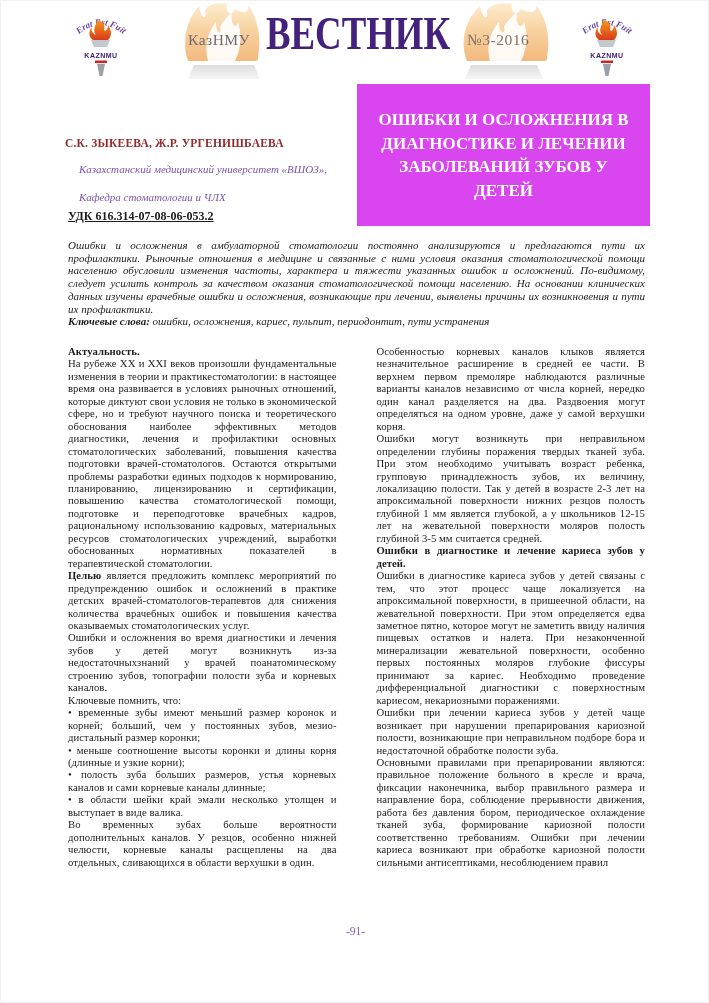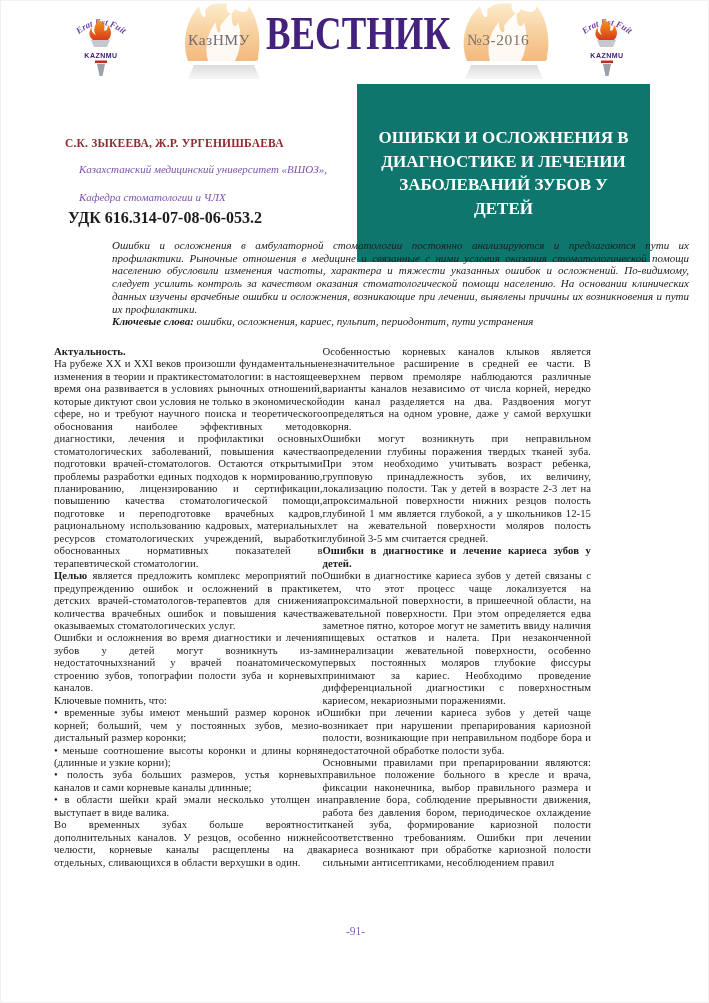--- a/index.html
+++ b/index.html
@@ -29,41 +29,41 @@
   .issue{
     position:absolute;left:466px;top:30px;z-index:2;
     font-size:15.5px;color:#837266;letter-spacing:.5px;
   }
 
   
   .authors-block{position:absolute;left:64px;top:136px;width:280px;}
   .authors{font-weight:bold;font-size:11.5px;color:#8f2b2e;letter-spacing:.2px;}
   .affil{font-style:italic;font-size:11px;color:#7b52ad;line-height:13.5px;margin-top:3px;}
   .affil div{margin:14px;}
-  .udc{position:absolute;left:67px;top:208px;font-weight:bold;font-size:16px;color:#1c1c1c;}
+  .udc{position:absolute;left:67px;top:208px;font-weight:bold;font-size:12px;color:#1c1c1c;text-decoration:underline;}
 
   .title-box{
-    position:absolute;left:356px;top:83px;width:293px;height:178px;
-    background:#0f766e;color:#ffffff;display:flex;align-items:center;justify-content:center;
+    position:absolute;left:356px;top:83px;width:293px;height:142px;
+    background:#d946ef;color:#ffffff;display:flex;align-items:center;justify-content:center;
     text-align:center;font-weight:bold;font-size:17px;line-height:23.5px;
     padding:0 18px;box-sizing:border-box;
   }
 
   .abstract-block{
     position:absolute;left:67px;top:238px;width:577px;
-    font-style:italic;font-size:11px;line-height:12.7px;text-align:justify;margin-left:44px;
+    font-style:italic;font-size:11px;line-height:12.7px;text-align:justify;
   }
   .abstract-block p{margin:0;}
   .keywords-line{margin-top:1px;}
   .kw-label{font-weight:bold;}
 
   
   .columns{
-    position:absolute;left:53px;top:344px;width:577px;
-    display:flex;
+    position:absolute;left:67px;top:344px;width:577px;
+    display:flex;gap:40px;
   }
   .col{width:268.5px;font-size:10.7px;line-height:12.45px;text-align:justify;letter-spacing:.05px;}
   .col p{margin:0;}
   .col b{font-weight:bold;}
 
   .pageno{
     position:absolute;left:0;top:924px;width:709px;text-align:center;
     color:#8b5bb0;font-size:11.5px;
   }
 </style>

